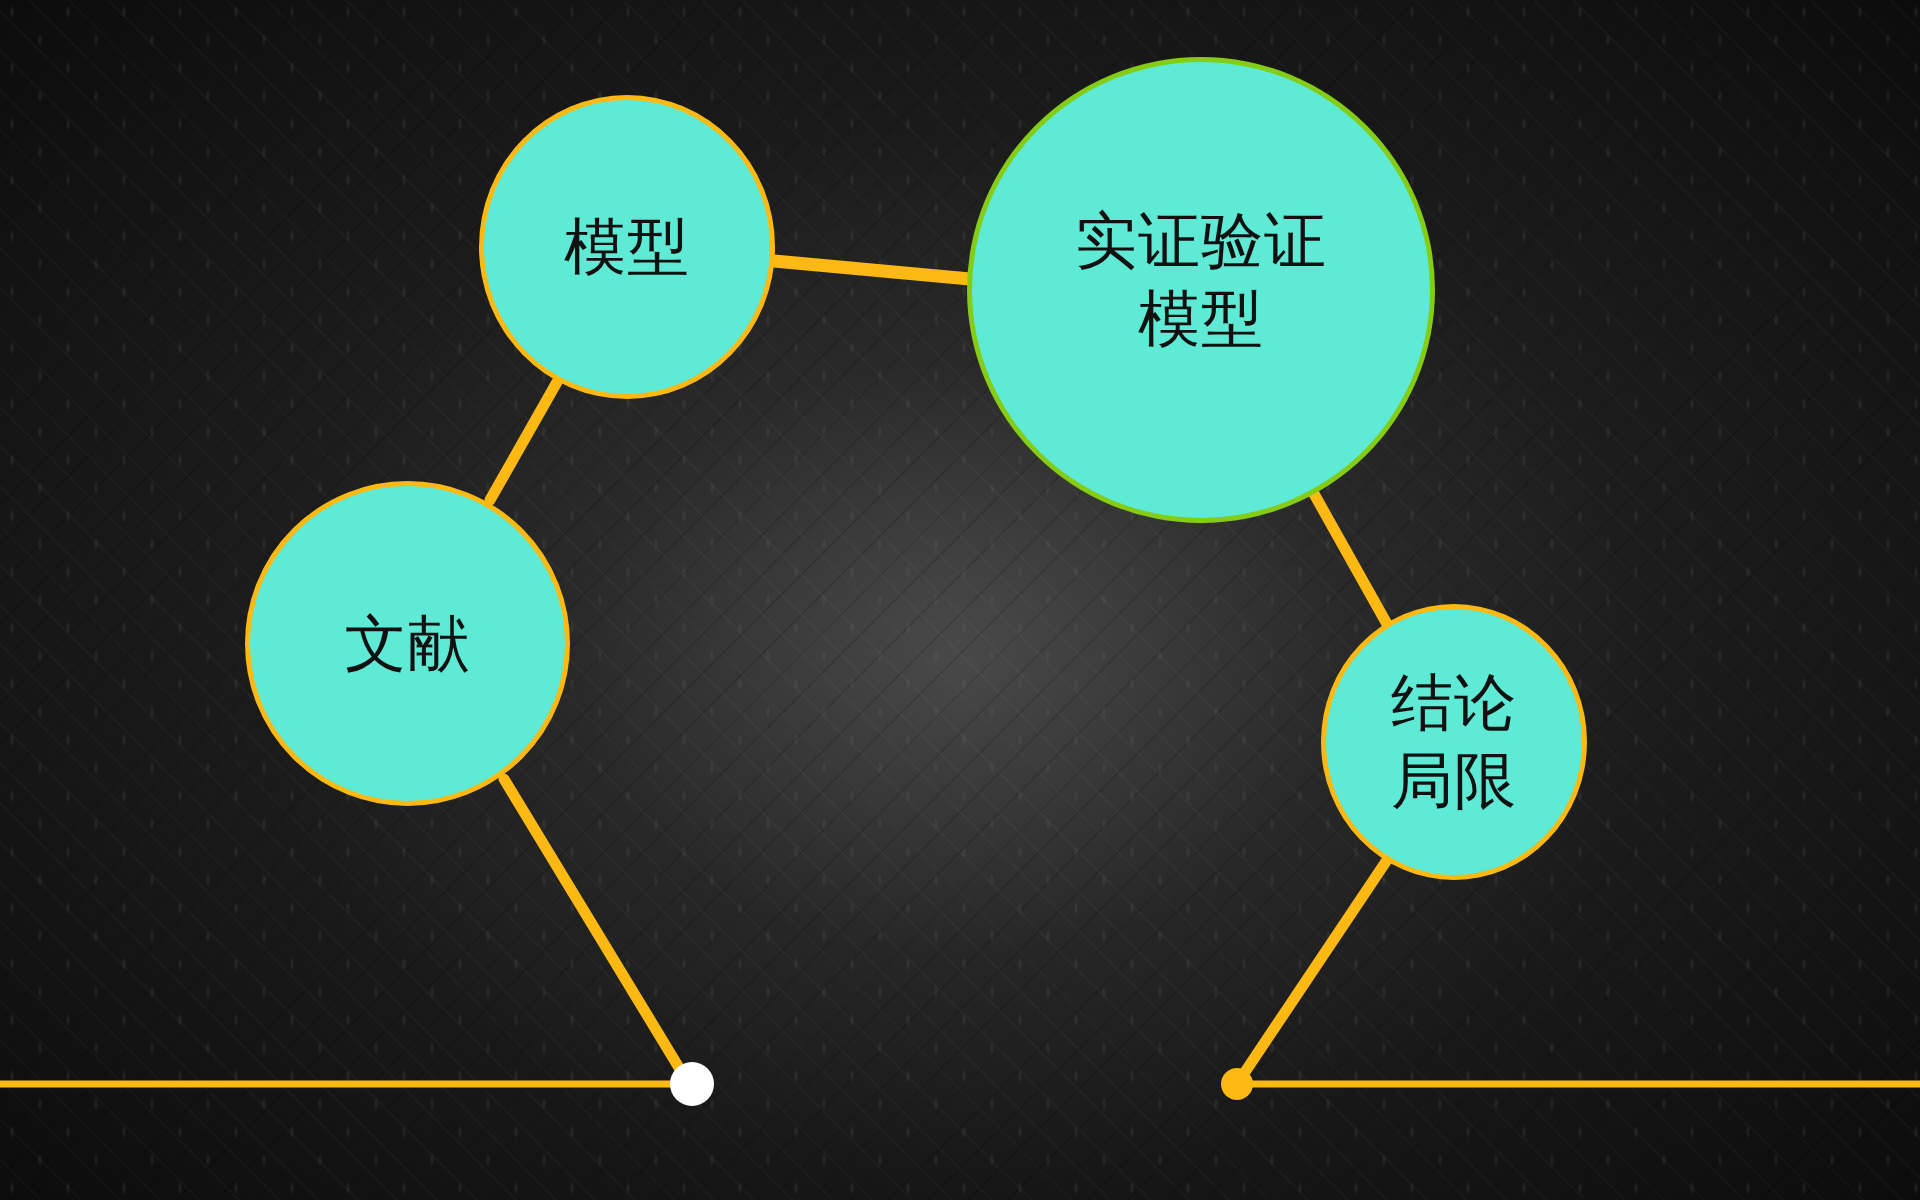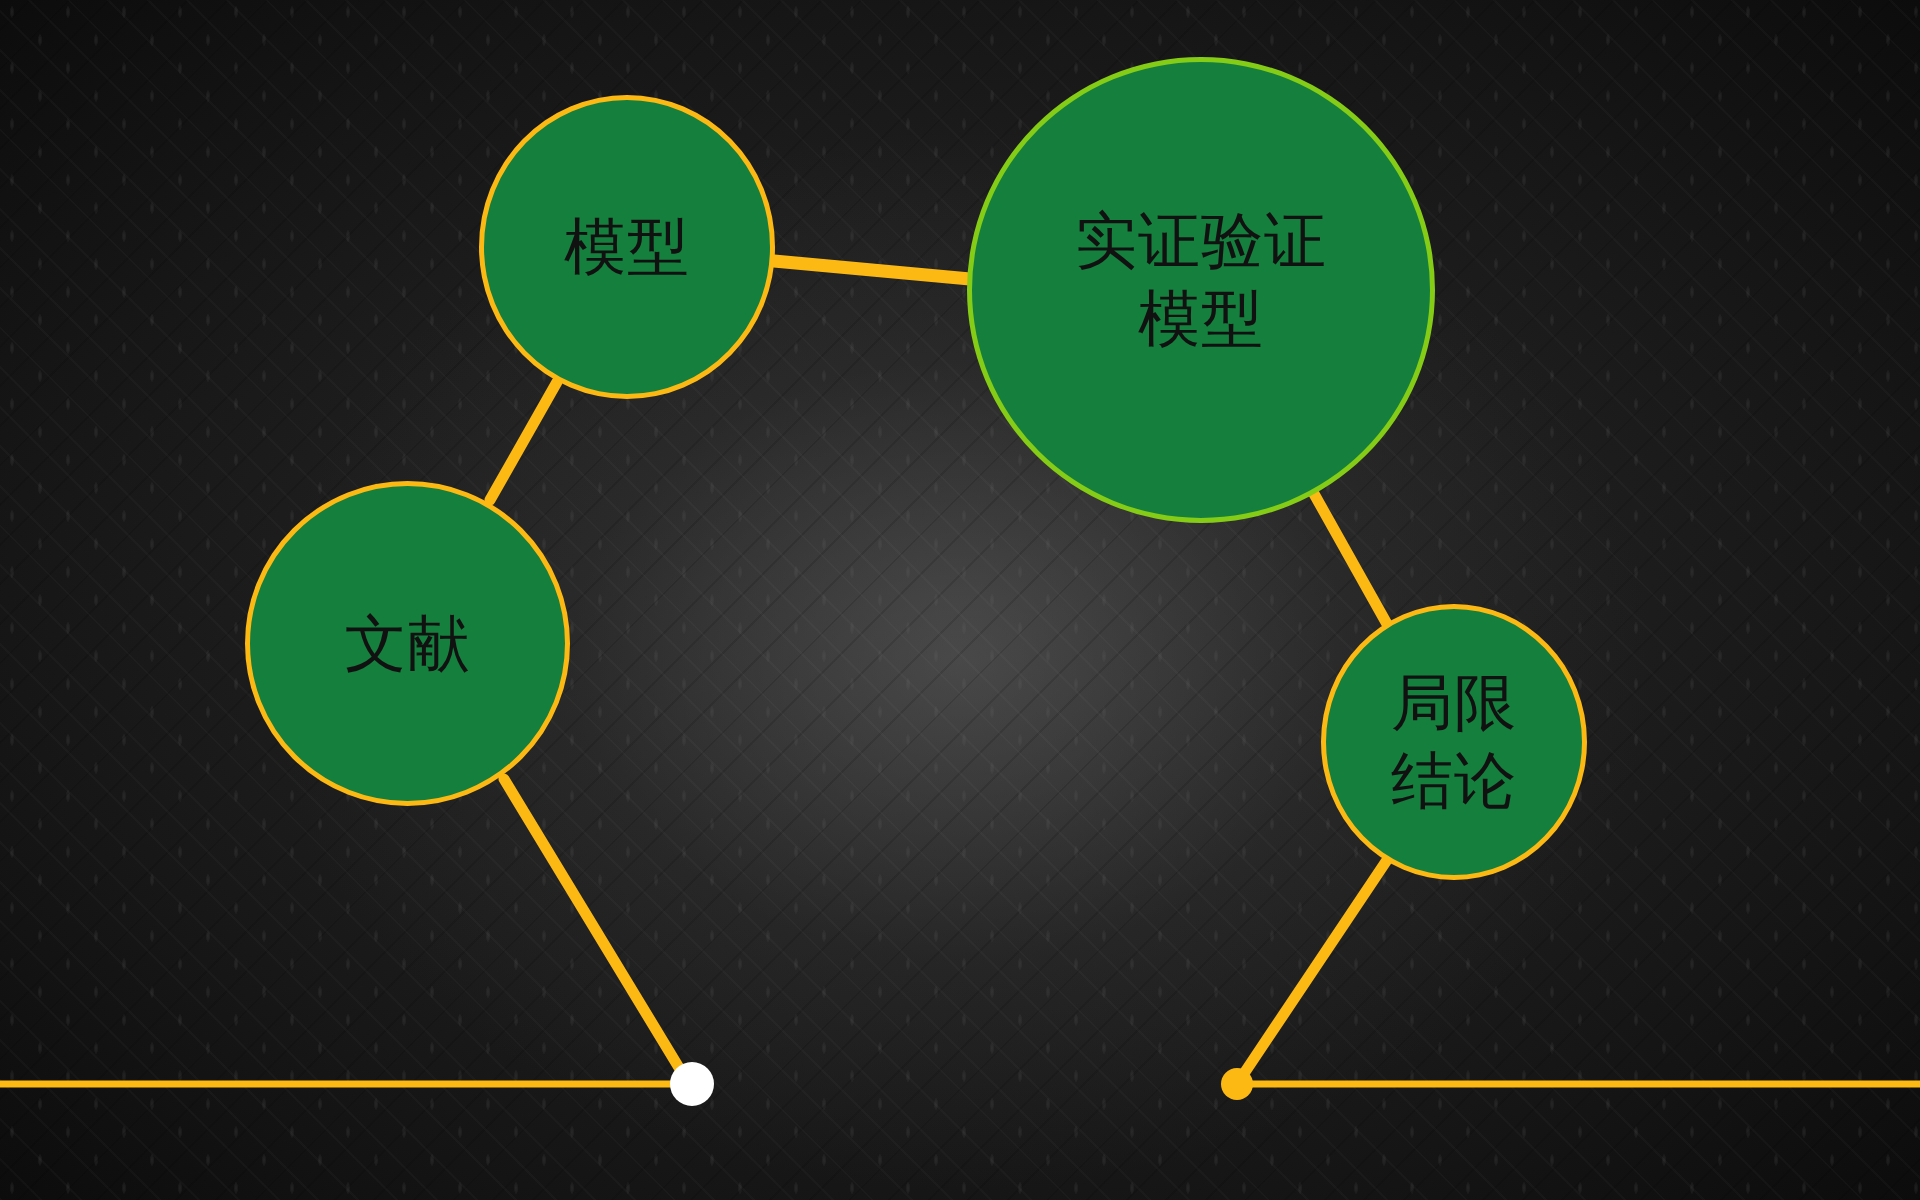--- a/index.html
+++ b/index.html
@@ -24,21 +24,21 @@
     }
     .pattern2 {
       position: absolute; inset: 0;
       background-image:
         repeating-linear-gradient(45deg, rgba(255,255,255,0.025) 0 2px, transparent 2px 28px),
         repeating-linear-gradient(-45deg, rgba(0,0,0,0.12) 0 2px, transparent 2px 28px);
     }
     svg.lines { position: absolute; left: 0; top: 0; }
     .circle {
       position: absolute; border-radius: 50%;
-      background: #15803d; box-sizing: border-box;
+      background: #5eead4; box-sizing: border-box;
       display: flex; align-items: center; justify-content: center; flex-direction: column;
       color: #111111; text-align: center;
     }
     .circle .line {
       display: block; font-size: 62px; line-height: 78px; letter-spacing: 1px;
     }
     .dot { position: absolute; border-radius: 50%; }
   </style>
 </head>
 <body>
@@ -66,18 +66,18 @@
 <div class="circle" style="left:479px; top:95px; width:296px; height:304px; border:5px solid #FDB913;">
   <span class="line">模型</span>
 </div>
 
 <div class="circle" style="left:967px; top:57px; width:468px; height:466px; border:5px solid #84cc16; padding-bottom:20px;">
   <span class="line">实证验证</span>
   <span class="line">模型</span>
 </div>
 
 <div class="circle" style="left:1321px; top:604px; width:266px; height:276px; border:5px solid #FDB913;">
+  <span class="line">结论</span>
   <span class="line">局限</span>
-  <span class="line">结论</span>
 </div>
 
 <div class="dot" style="left:670px; top:1062px; width:44px; height:44px; background:#FFFFFF;"></div>
 <div class="dot" style="left:1221px; top:1068px; width:32px; height:32px; background:#FDB913;"></div>
 
 </body></html>

